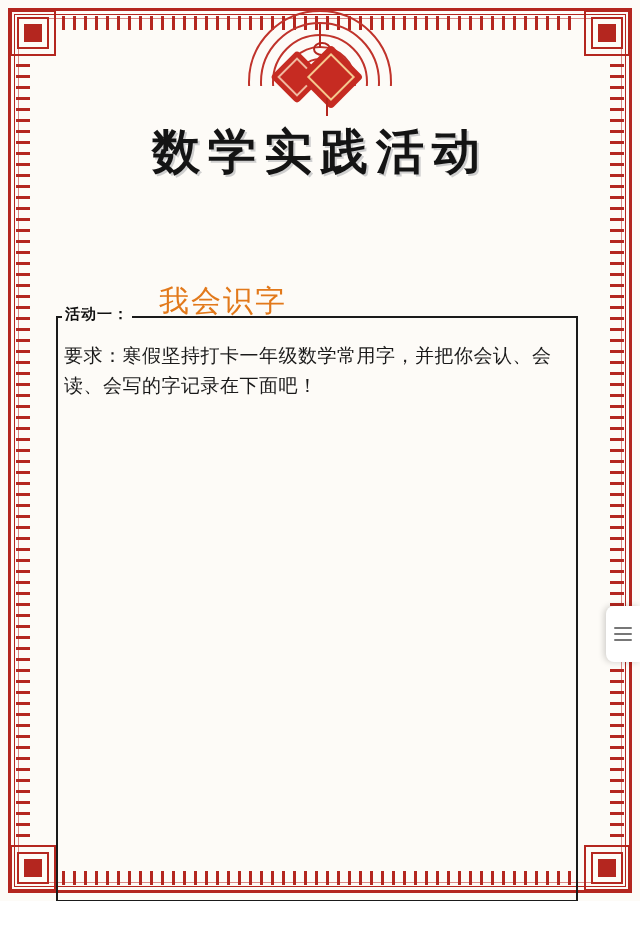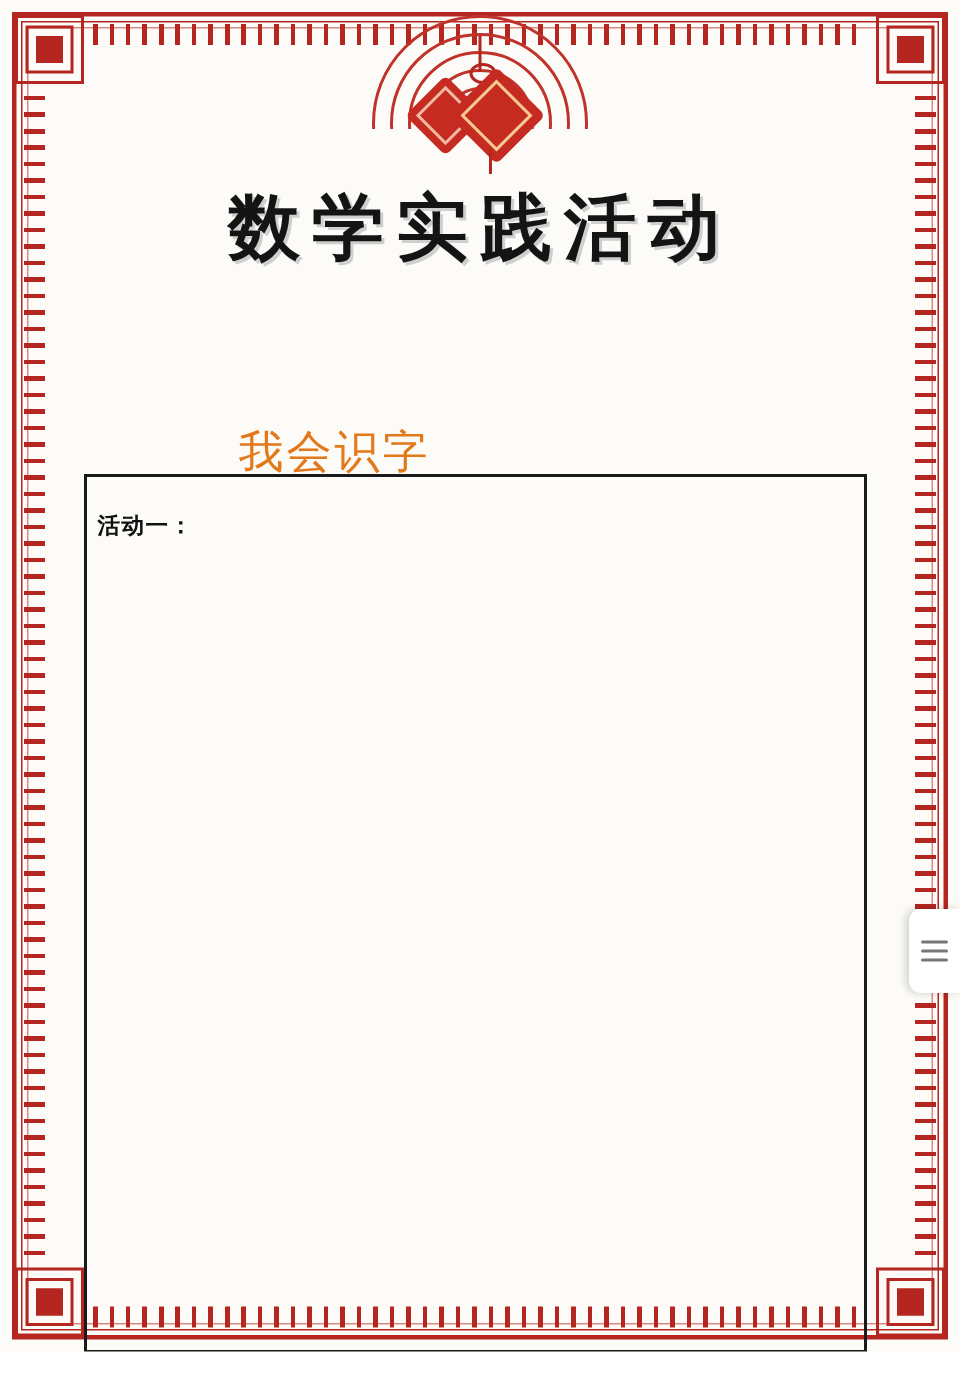--- a/index.html
+++ b/index.html
@@ -197,21 +197,20 @@
     left: 62px;
     top: 305px;
     font-family: "DejaVu Sans", sans-serif;
     font-weight: bold;
     font-size: 15px;
     color: #111;
     background: #fdfbf7;
     padding: 0 3px;
     z-index: 3;
     letter-spacing: 1px;
-    margin-top: 36px;
   }
   .activity-box {
     position: absolute;
     left: 56px;
     top: 316px;
     width: 522px;
     height: 586px;
     border: 2px solid #1a1a1a;
     box-sizing: border-box;
     background: transparent;
@@ -312,20 +311,21 @@
   </div>
 
   <div class="title">数学实践活动</div>
 
   <div class="orange-label">我会识字</div>
 
   <div class="activity-tag">活动一：</div>
 
   <div class="activity-box"></div>
 
+  <div class="activity-text">要求：寒假坚持打卡一年级数学常用字，并把你会认、会读、会写的字记录在下面吧！</div>
 
   <div class="fab">
     <span class="bars">
       <span></span>
         <span></span>
         <span></span>
     </span>
   </div>
 
 </div>

